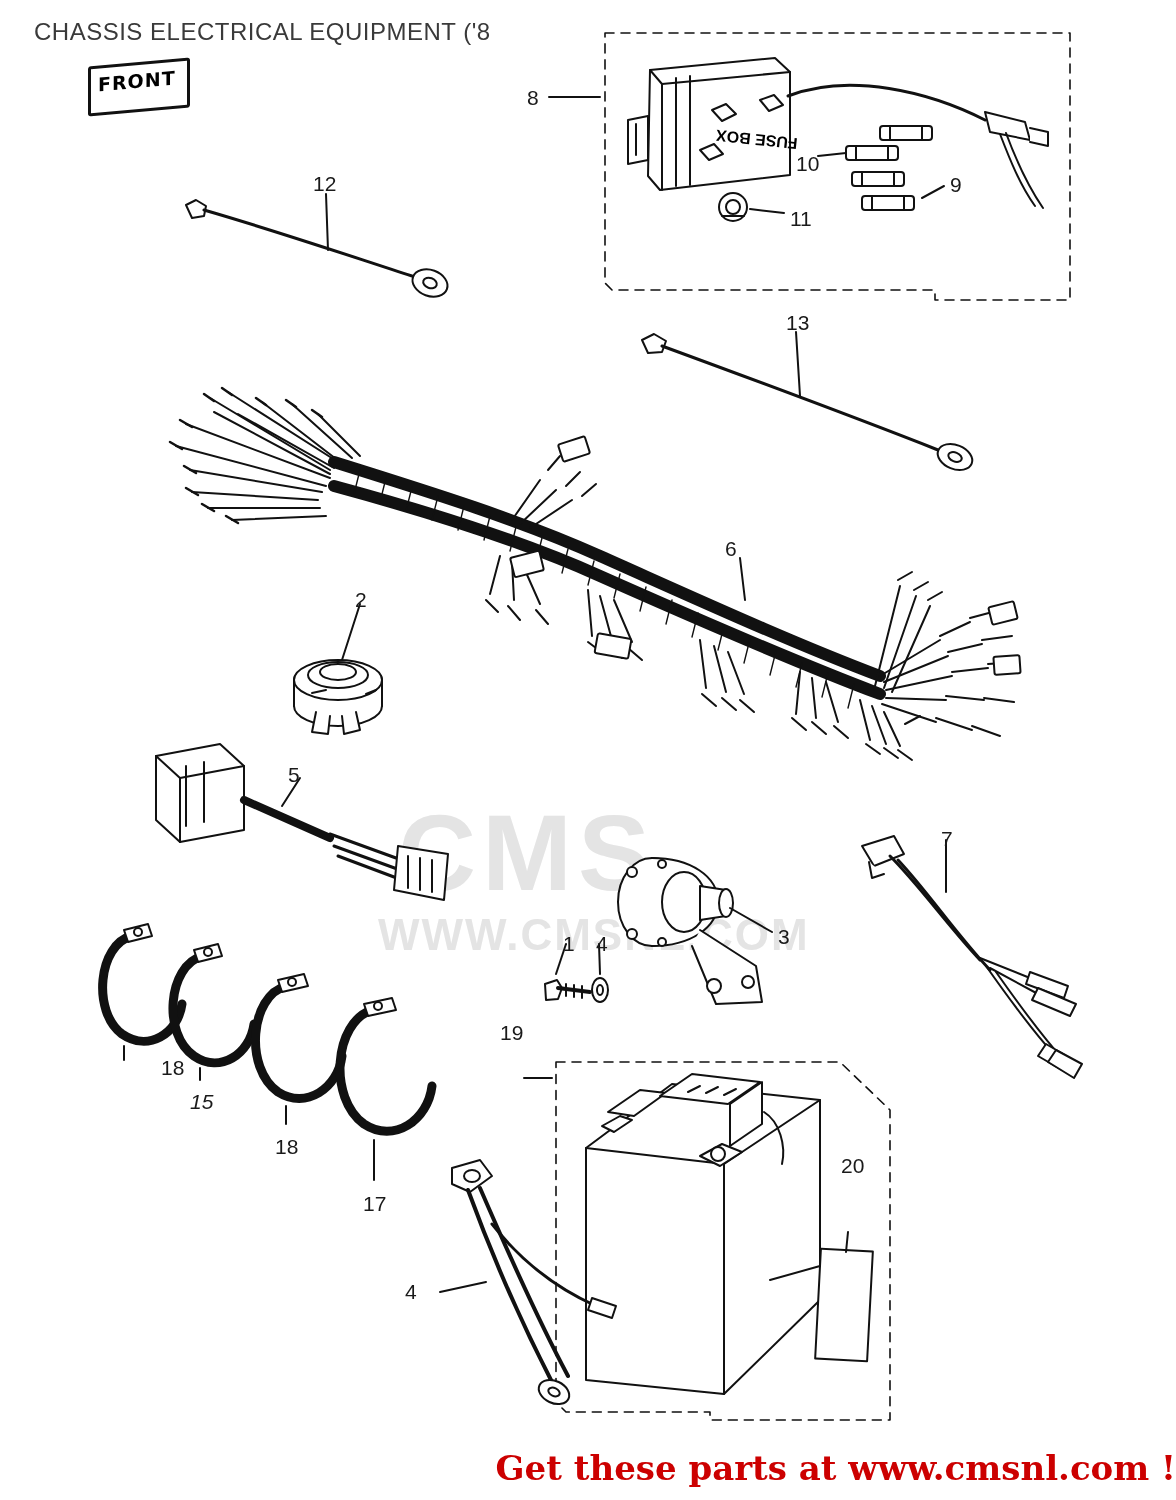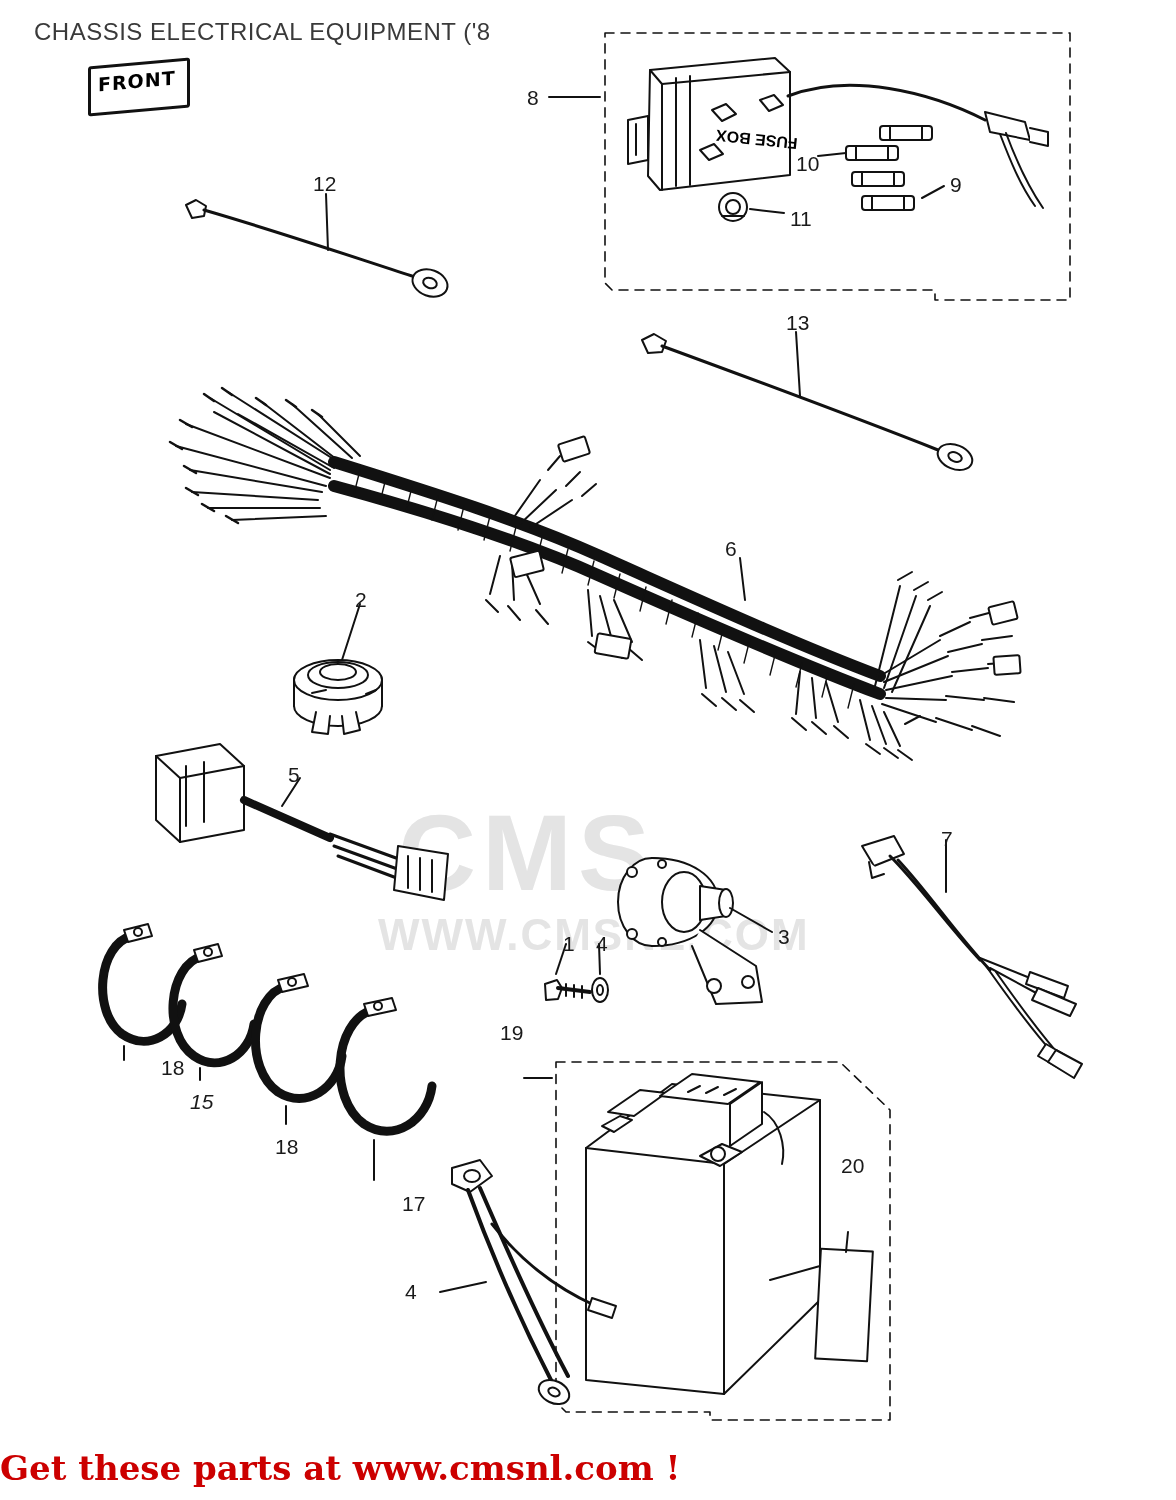--- a/index.html
+++ b/index.html
@@ -26,21 +26,21 @@
     font-size: 24px;
     letter-spacing: 0.5px;
     color: #3a3a3a;
     white-space: nowrap;
   }
   #footer {
     position: absolute;
     left: 0;
     top: 1448px;
     width: 1176px;
-    text-align: left;
+    text-align: right;
     font-family: "DejaVu Serif", serif;
     font-size: 34px;
     font-weight: bold;
     color: #cc0000;
     white-space: nowrap;
   }
   .callout {
     position: absolute;
     font-size: 21px;
     color: #1a1a1a;
@@ -403,21 +403,21 @@
       <div class="callout" style="left: 725px; top: 537px;">6</div>
       <div class="callout" style="left: 355px; top: 588px;">2</div>
       <div class="callout" style="left: 288px; top: 763px;">5</div>
       <div class="callout" style="left: 941px; top: 827px;">7</div>
       <div class="callout" style="left: 778px; top: 925px;">3</div>
       <div class="callout" style="left: 596px; top: 932px;">4</div>
       <div class="callout" style="left: 563px; top: 932px;">1</div>
       <div class="callout" style="left: 113px; top: 1056px; margin-left: 48px;">18</div>
       <div class="callout" style="left: 190px; top: 1090px; font-style: italic;">15</div>
       <div class="callout" style="left: 275px; top: 1135px;">18</div>
-      <div class="callout" style="left: 363px; top: 1192px; margin-left: 39px;">17</div>
+      <div class="callout" style="left: 363px; top: 1192px;">17</div>
       <div class="callout" style="left: 500px; top: 1021px;">19</div>
       <div class="callout" style="left: 841px; top: 1154px;">20</div>
       <div class="callout" style="left: 405px; top: 1280px;">4</div>
     </div>
 
   <div id="footer">Get these parts at www.cmsnl.com !</div>
 
 </div>
 
 </body></html>

